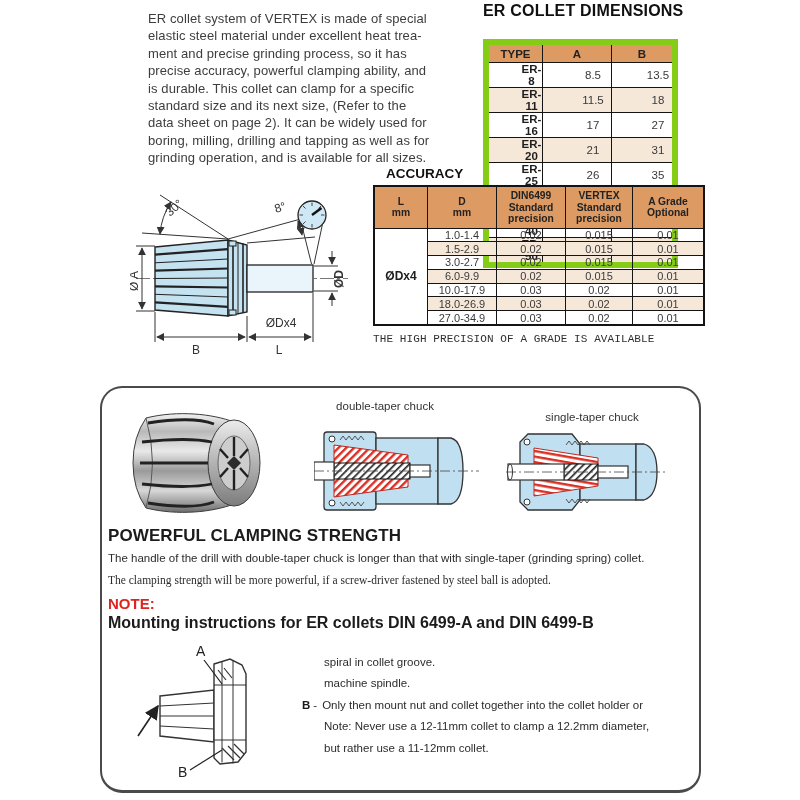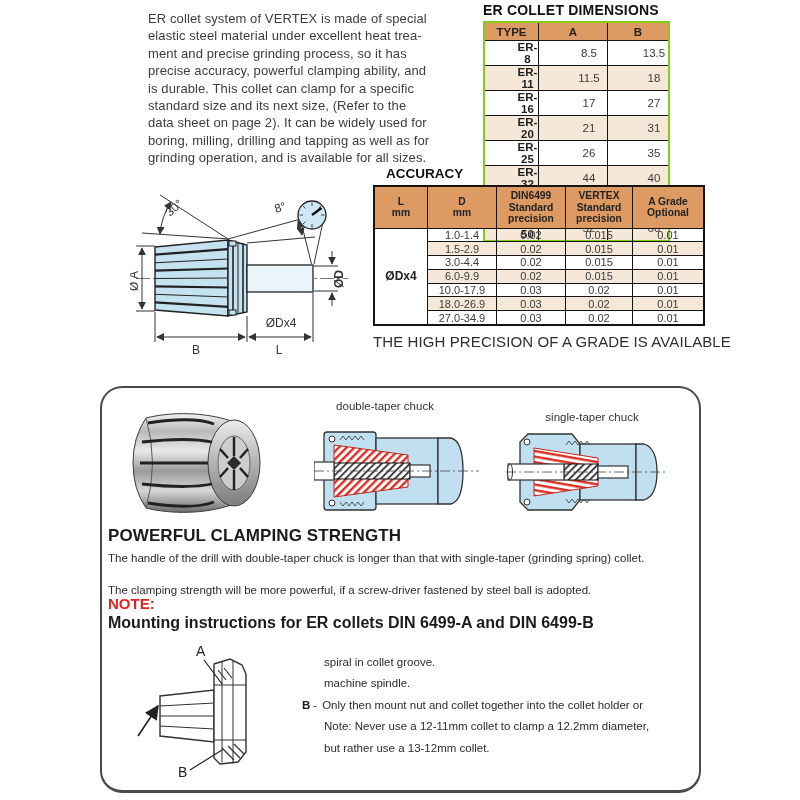--- a/index.html
+++ b/index.html
@@ -6,60 +6,60 @@
   .page { position:relative; width:800px; height:800px; background:#fff;
           font-family:"Liberation Sans", sans-serif; overflow:hidden; }
 
   
   .intro { position:absolute; left:148px; top:10px; font-size:13px; line-height:17.4px;
            color:#3d3d3d; letter-spacing:0.1px; }
   .intro .il { white-space:nowrap; }
 
   
   .dim-section { position:absolute; left:483px; top:2px; }
-  .dim-title { font-size:14px; font-weight:bold; color:#101010; letter-spacing:0.2px; margin-bottom:3px; }
-  table.dim { border-collapse:collapse; border:2px solid #84cc16; }
+  .dim-title { font-size:16px; font-weight:bold; color:#101010; letter-spacing:0.2px; margin-bottom:19px; }
+  table.dim { border-collapse:collapse; border:6px solid #84cc16; }
   table.dim th, table.dim td { border:1.5px solid #141414; text-align:center; padding:0; }
   table.dim th { background:#dd9a62; font-size:11.5px; font-weight:bold; height:17px; color:#222; }
   table.dim .c1 { width:53px; } table.dim .c2 { width:68px; } table.dim .c3 { width:60px; }
   table.dim td { font-size:11.5px; height:14.4px; color:#3a3a3a;padding-left:32px; }
   table.dim td.type { font-weight:bold; color:#1e1e1e; }
   table.dim tbody tr:nth-child(even) { background:#f6e8d9; }
 
   
   .acc-section { position:absolute; left:373px; top:166px; }
   .acc-title { font-size:13.5px; font-weight:bold; color:#101010; margin-bottom:4px;margin-left:13px; }
   table.acc { border-collapse:collapse; border:2px solid #141414; }
   table.acc th, table.acc td { border:1.4px solid #141414; text-align:center; padding:0; }
   table.acc th { background:#dd9a62; font-size:10.3px; line-height:11.5px; font-weight:bold;
                  padding:3px 1px; color:#222; }
   table.acc .a1 { width:50px; } table.acc .a2 { width:66px; } table.acc .a3 { width:66px; }
   table.acc .a4 { width:64px; } table.acc .a5 { width:68px; }
   table.acc td { font-size:11px; height:12.8px; color:#3a3a3a; }
   table.acc td.lspan { font-weight:bold; font-size:12px; background:#fff; color:#1e1e1e; }
   table.acc tbody tr:nth-child(even) { background:#f6e8d9; }
-  .acc-foot { margin-top:7px; font-size:15px; color:#2e2e2e; letter-spacing:0.1px; white-space:nowrap; }
+  .acc-foot { margin-top:7px; font-size:11px; color:#2e2e2e; letter-spacing:0.1px; white-space:nowrap;font-family:Liberation Mono, monospace; }
 
   
   .tech-drawing { position:absolute; left:130px; top:175px; }
   .tech-drawing text { font-size:12px; fill:#333; }
 
   
   .info-box { position:absolute; left:100px; top:386px; width:601px; height:407px;
               border:2px solid #4a4a4a; border-bottom-width:3px; border-radius:22px;
               box-sizing:border-box; }
   .photo-svg { position:absolute; left:16px; top:24px; }
   .chuck-label { position:absolute; font-size:11.5px; color:#333; width:180px; text-align:center; }
   .dbl-label { left:193px; top:12px; } .sgl-label { left:400px; top:23px; }
   .dbl-svg { position:absolute; left:212px; top:36px; }
   .sgl-svg { position:absolute; left:404px; top:40px; }
   .strength-heading { position:absolute; left:6px; top:138px; font-size:17px; font-weight:bold;
                       color:#1b1b1b; letter-spacing:0.1px; white-space:nowrap; }
   .bline { position:absolute; left:6px; font-size:11.5px; color:#2c2c2c; white-space:nowrap; }
-  .bline1 { top:164px; } .bline2 { top:196px; }
+  .bline1 { top:164px; } .bline2 { top:186px;font-family:Liberation Serif, serif; }
   .note-label { position:absolute; left:6px; top:207px; font-size:15px; font-weight:bold; color:#e0231e; }
   .note-heading { position:absolute; left:6px; top:226px; font-size:16px; font-weight:bold;
                   color:#1b1b1b; white-space:nowrap; }
   .mount-svg { position:absolute; left:28px; top:252px; }
   .mount-svg text { font-size:14px; fill:#222; }
   .instructions { position:absolute; left:200px; top:264px; width:400px; font-size:11.5px;
                   line-height:21.4px; color:#2c2c2c; }
   .iline { white-space:nowrap; }
   .iline .ilabel { font-weight:bold; margin-right:3px; color:#1b1b1b; }
   .iline .isep { margin-right:5px; }
@@ -234,21 +234,21 @@
             <td>0.015</td>
             <td>0.01</td>
         </tr>
         <tr>
             <td>1.5-2.9</td>
             <td>0.02</td>
             <td>0.015</td>
             <td>0.01</td>
           </tr>
         <tr>
-            <td>3.0-4.4</td>
+            <td>3.0-2.7</td>
             <td>0.02</td>
             <td>0.015</td>
             <td>0.01</td>
           </tr>
         <tr>
             <td>6.0-9.9</td>
             <td>0.02</td>
             <td>0.015</td>
             <td>0.01</td>
           </tr>
@@ -406,17 +406,17 @@
       <text x="48" y="137">B</text>
     </svg>
 
     <div class="instructions">
       <div class="iline cont"><span>spiral in collet groove.</span></div>
       <div class="iline cont"><span>machine spindle.</span></div>
       <div class="iline">
         <span class="ilabel">B</span><span class="isep">-</span><span>Only then mount nut and collet together into the collet holder or</span>
       </div>
       <div class="iline cont"><span>Note: Never use a 12-11mm collet to clamp a 12.2mm diameter,</span></div>
-      <div class="iline cont"><span>but rather use a 13-12mm collet.</span></div>
+      <div class="iline cont"><span>but rather use a 11-12mm collet.</span></div>
     </div>
 
   </div>
 </div>
 
 </body></html>

